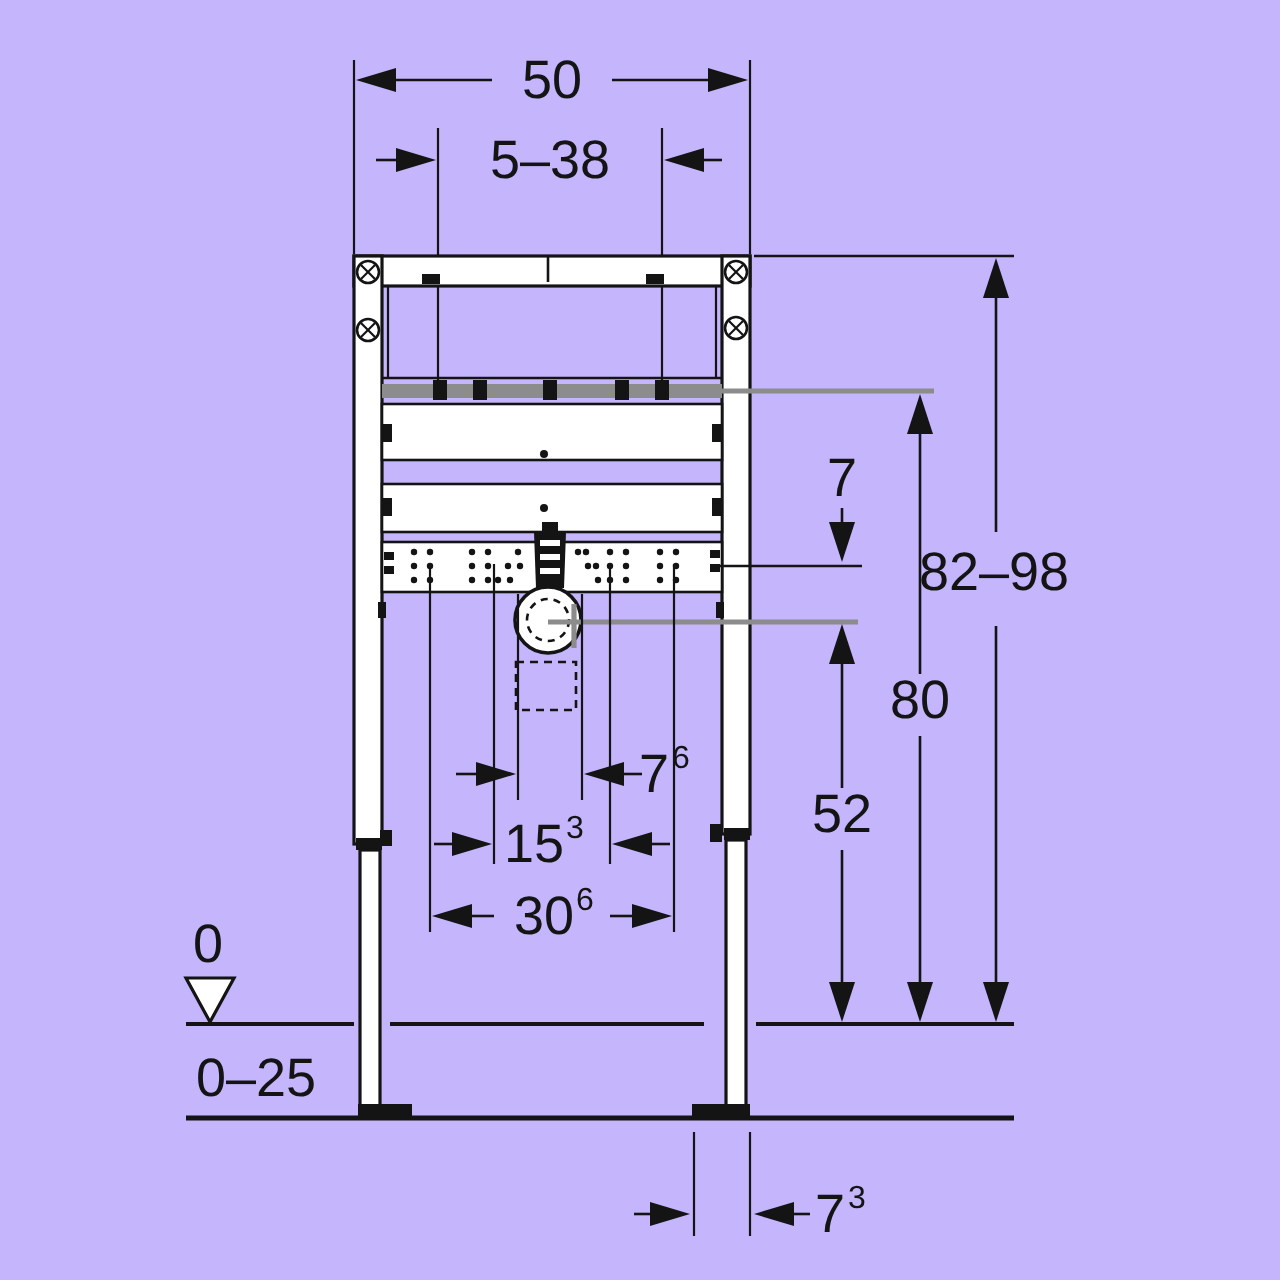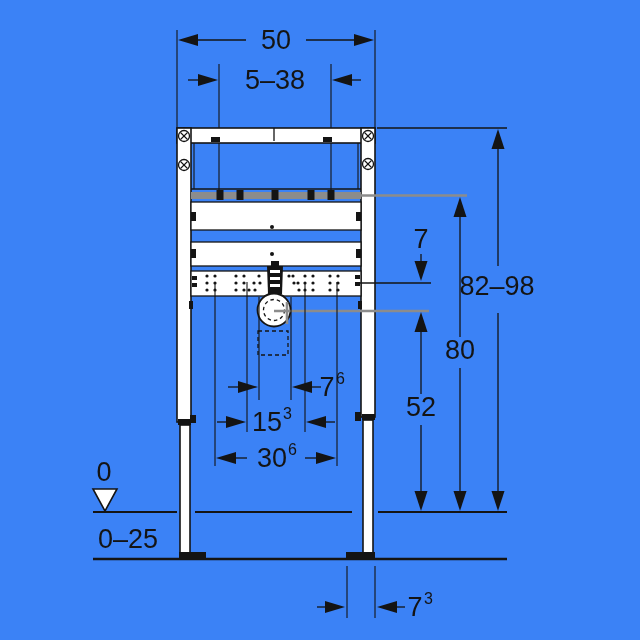--- a/index.html
+++ b/index.html
@@ -1,16 +1,16 @@
 <!DOCTYPE html>
 <html><head>
 <meta charset="utf-8">
 <style>
   html,body{margin:0;padding:0;background:#fff;}
-  .stage{width:640px;height:640px;background:#3b82f6;position:relative;overflow:hidden;}
+  .stage{width:640px;height:640px;background:#c4b5fd;position:relative;overflow:hidden;}
   svg{display:block;}
   .ln{stroke:#141414;fill:none;}
   .w11{stroke-width:1.1;}
   .w13{stroke-width:1.3;}
   .w16{stroke-width:1.6;}
   .w18{stroke-width:1.8;}
   .w2{stroke-width:2;}
   .w24{stroke-width:2.4;}
   .blk{fill:#141414;stroke:none;}
   .wht{fill:#ffffff;}

